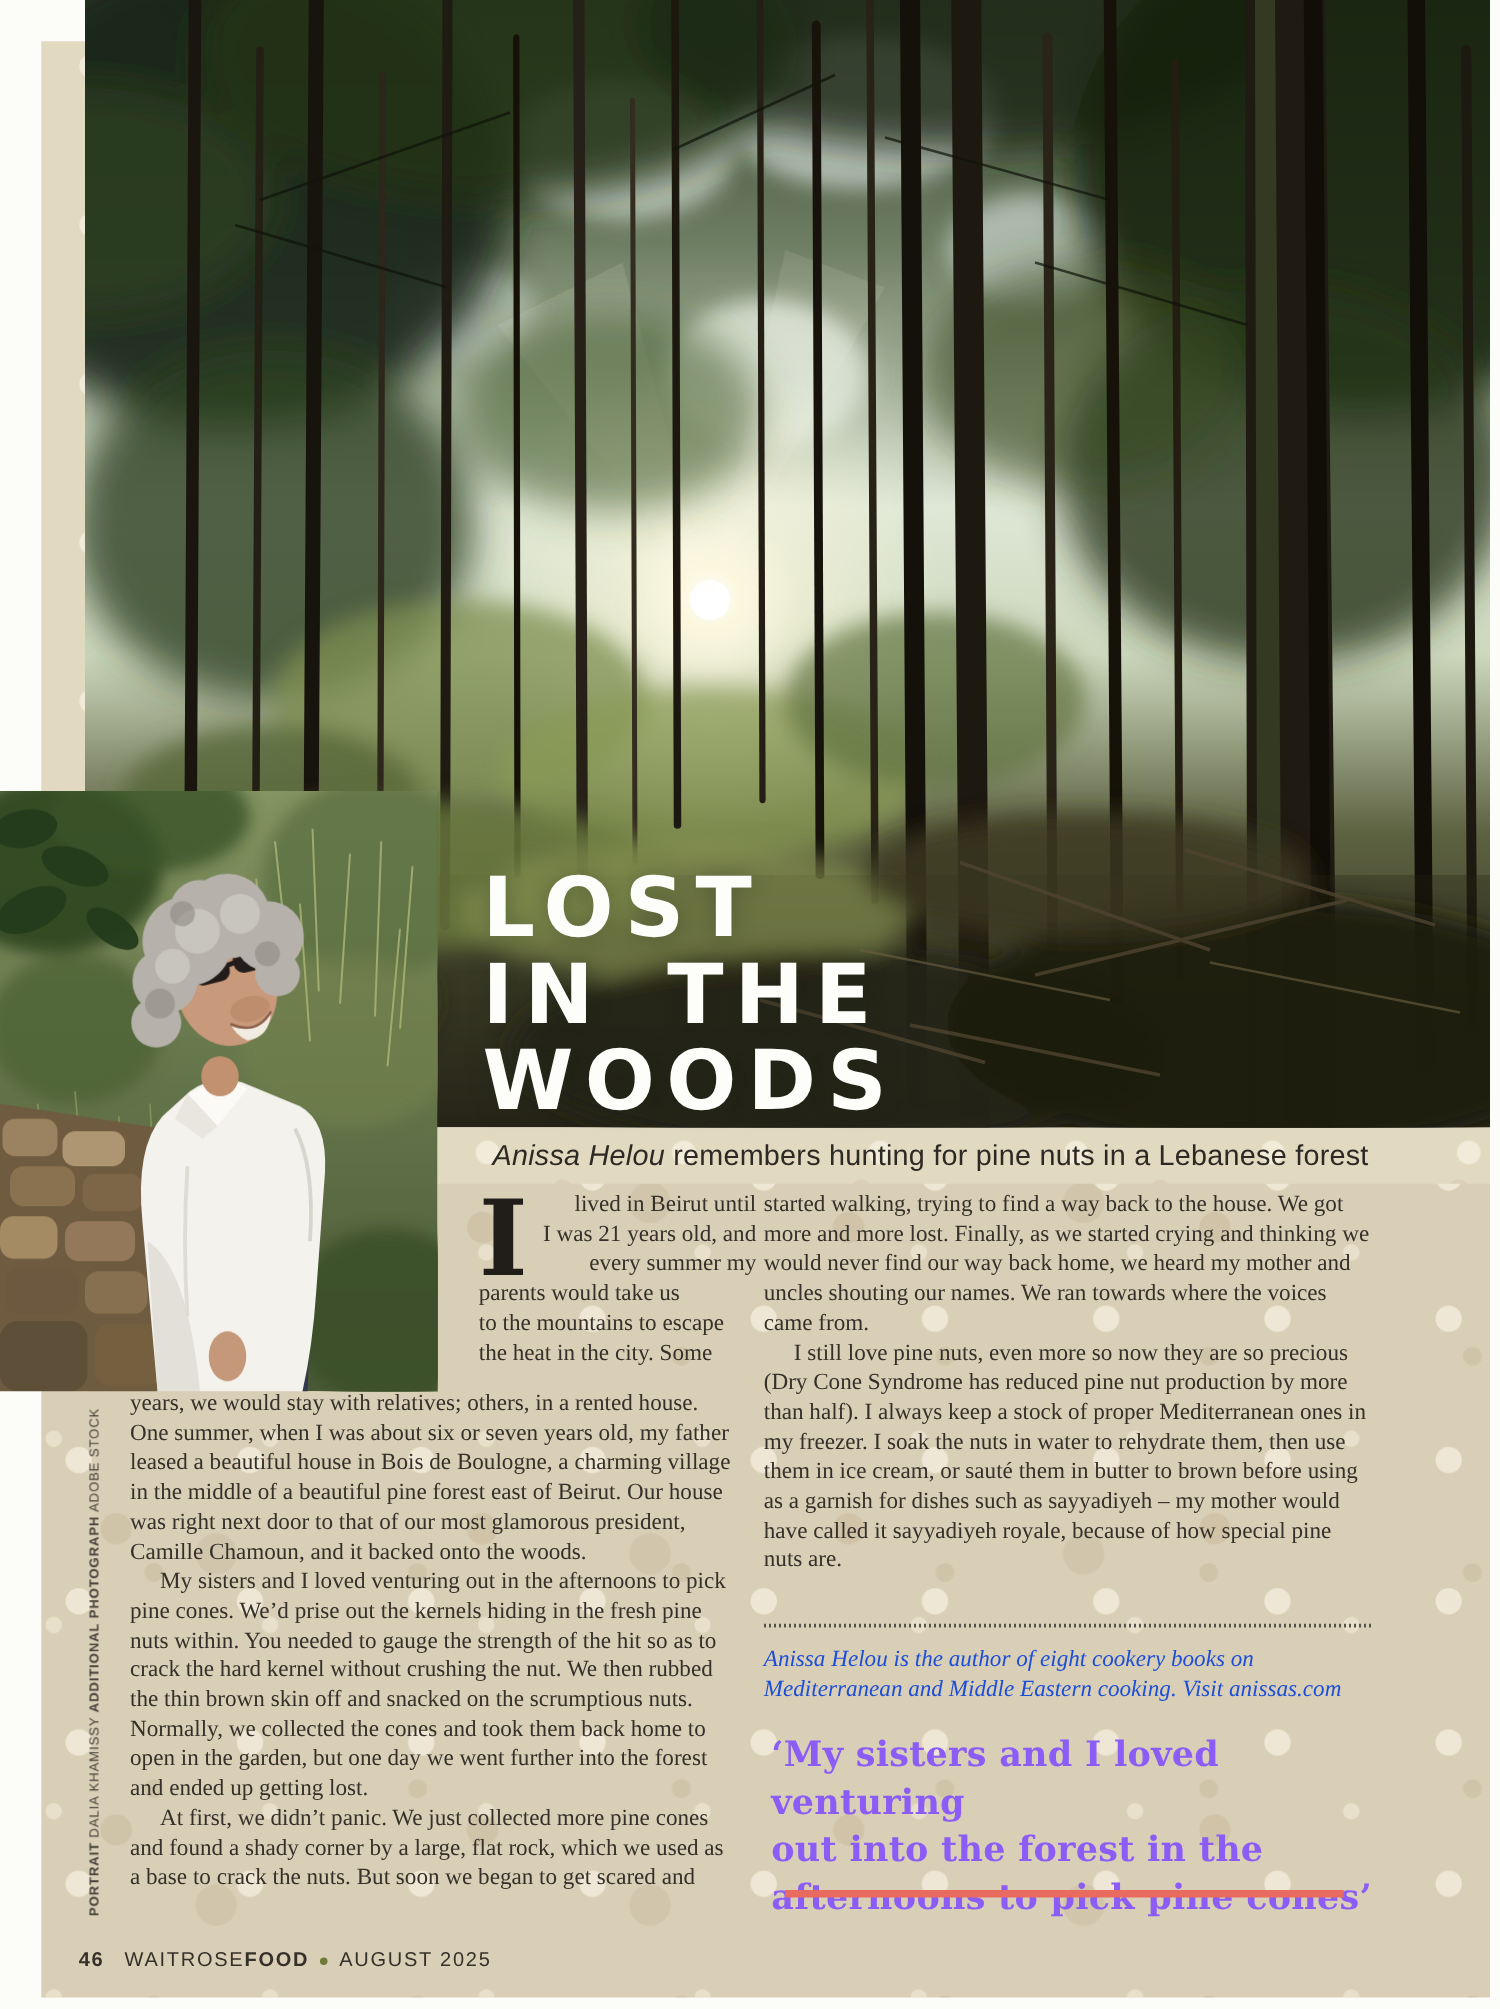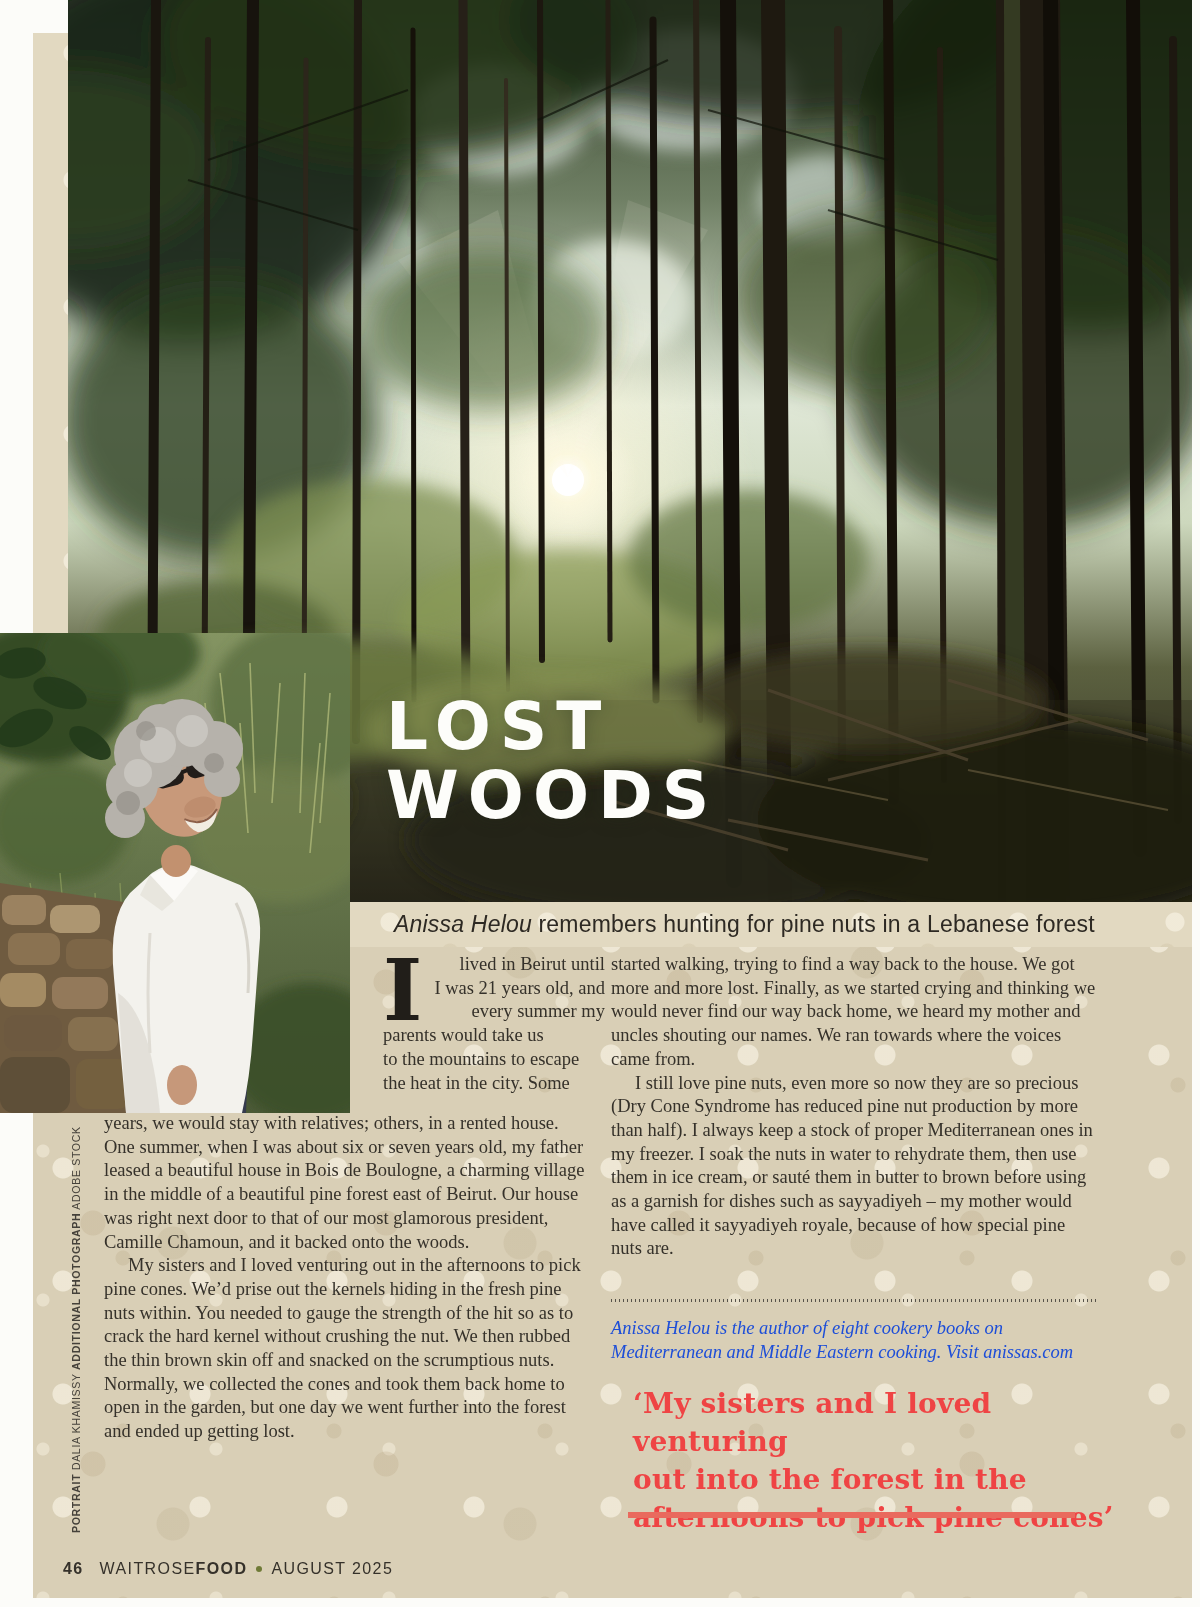--- a/index.html
+++ b/index.html
@@ -62,21 +62,21 @@
   .col2{left:611px;top:953px;width:487px;}
 
   .divider{
     left:611px;top:1299px;width:487px;height:3px;
     background-image:repeating-linear-gradient(90deg,#57534a 0 1.5px, rgba(0,0,0,0) 1.5px 4px);
   }
   .bio{left:611px;top:1316px;width:487px;font-style:italic;font-size:18.5px;line-height:24px;color:#1d4ed8;}
   .quote{
     left:617px;top:1385px;width:520px;
     font-family:"DejaVu Serif","Liberation Serif",serif;font-weight:bold;
-    font-size:28px;line-height:38px;color:#ef4444;letter-spacing:.2px;margin-left:16px;
+    font-size:28px;line-height:38px;color:#8b5cf6;letter-spacing:.2px;
   }
   .redline{left:628px;top:1512px;width:447px;height:6px;}
 
   .vcredit{
     left:70px;top:1088px;height:445px;width:20px;
     writing-mode:vertical-rl;transform:rotate(180deg);
     font-family:"Liberation Sans","DejaVu Sans",sans-serif;
     font-size:10.5px;letter-spacing:.7px;color:#45413a;white-space:nowrap;
   }
   .vcredit b{font-weight:bold;}
@@ -328,36 +328,38 @@
           <circle cx="146" cy="98" r="10"></circle>
       </g>
 
       <ellipse cx="182" cy="452" rx="15" ry="20" fill="#c6987a"></ellipse>
     </g>
   </svg>
 </div>
 
 <div class="abs title">
   <div>LOST</div>
+  <div>IN THE</div>
   <div>WOODS</div>
 </div>
 
 <div class="abs dropcap">I</div>
 <div class="abs col1top bodytext">
   <div class="ln cap">lived in Beirut until</div>
   <div class="ln cap">I was 21 years old, and</div>
   <div class="ln cap">every summer my</div>
   <div class="ln">parents would take us</div>
   <div class="ln">to the mountains to escape</div>
   <div class="ln">the heat in the city. Some</div>
 </div>
 
 <div class="abs col1main bodytext">
   <p>years, we would stay with relatives; others, in a rented house. One summer, when I was about six or seven years old, my father leased a beautiful house in Bois de Boulogne, a charming village in the middle of a beautiful pine forest east of Beirut. Our house was right next door to that of our most glamorous president, Camille Chamoun, and it backed onto the woods.</p>
   <p class="ind">My sisters and I loved venturing out in the afternoons to pick pine cones. We’d prise out the kernels hiding in the fresh pine nuts within. You needed to gauge the strength of the hit so as to crack the hard kernel without crushing the nut. We then rubbed the thin brown skin off and snacked on the scrumptious nuts. Normally, we collected the cones and took them back home to open in the garden, but one day we went further into the forest and ended up getting lost.</p>
+  <p class="ind">At first, we didn’t panic. We just collected more pine cones and found a shady corner by a large, flat rock, which we used as a base to crack the nuts. But soon we began to get scared and</p>
 </div>
 
 <div class="abs col2 bodytext">
   <p>started walking, trying to find a way back to the house. We got more and more lost. Finally, as we started crying and thinking we would never find our way back home, we heard my mother and uncles shouting our names. We ran towards where the voices came from.</p>
   <p class="ind">I still love pine nuts, even more so now they are so precious (Dry Cone Syndrome has reduced pine nut production by more than half). I always keep a stock of proper Mediterranean ones in my freezer. I soak the nuts in water to rehydrate them, then use them in ice cream, or sauté them in butter to brown before using as a garnish for dishes such as sayyadiyeh – my mother would have called it sayyadiyeh royale, because of how special pine nuts are.</p>
 </div>
 
 <div class="abs divider"></div>
 
 <div class="abs bio">Anissa Helou is the author of eight cookery books on Mediterranean and Middle Eastern cooking. Visit anissas.com</div>

